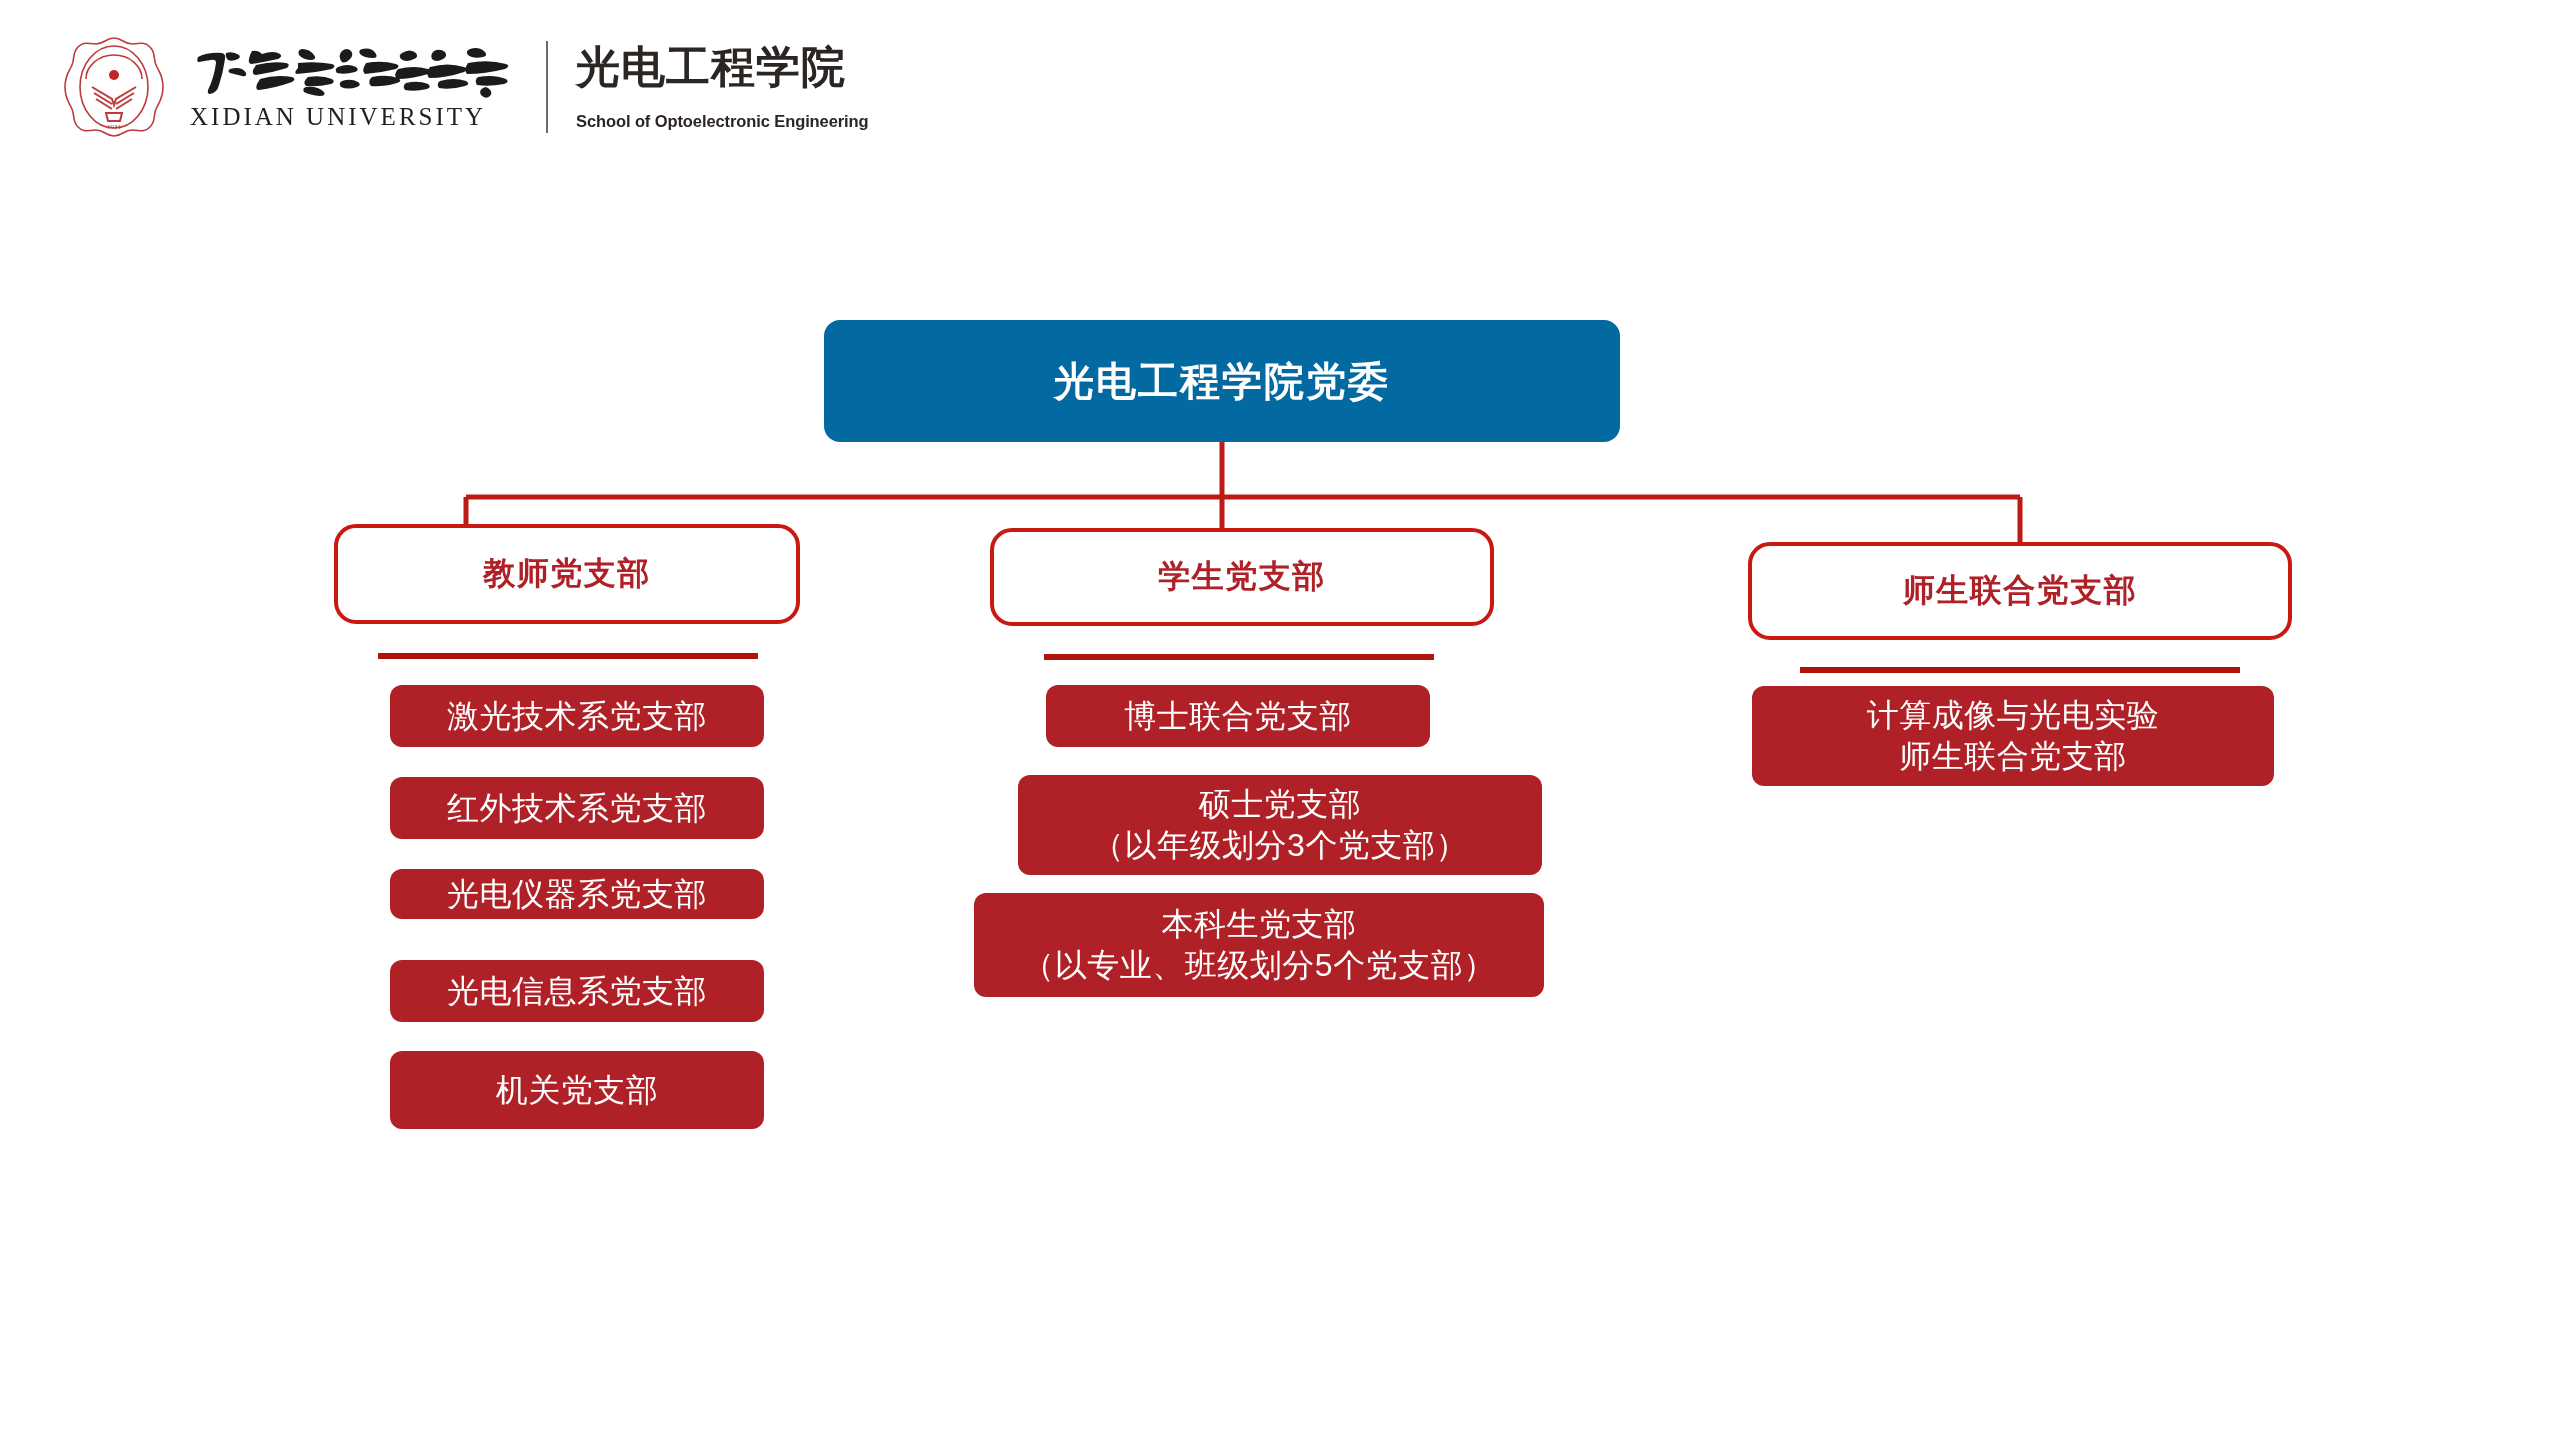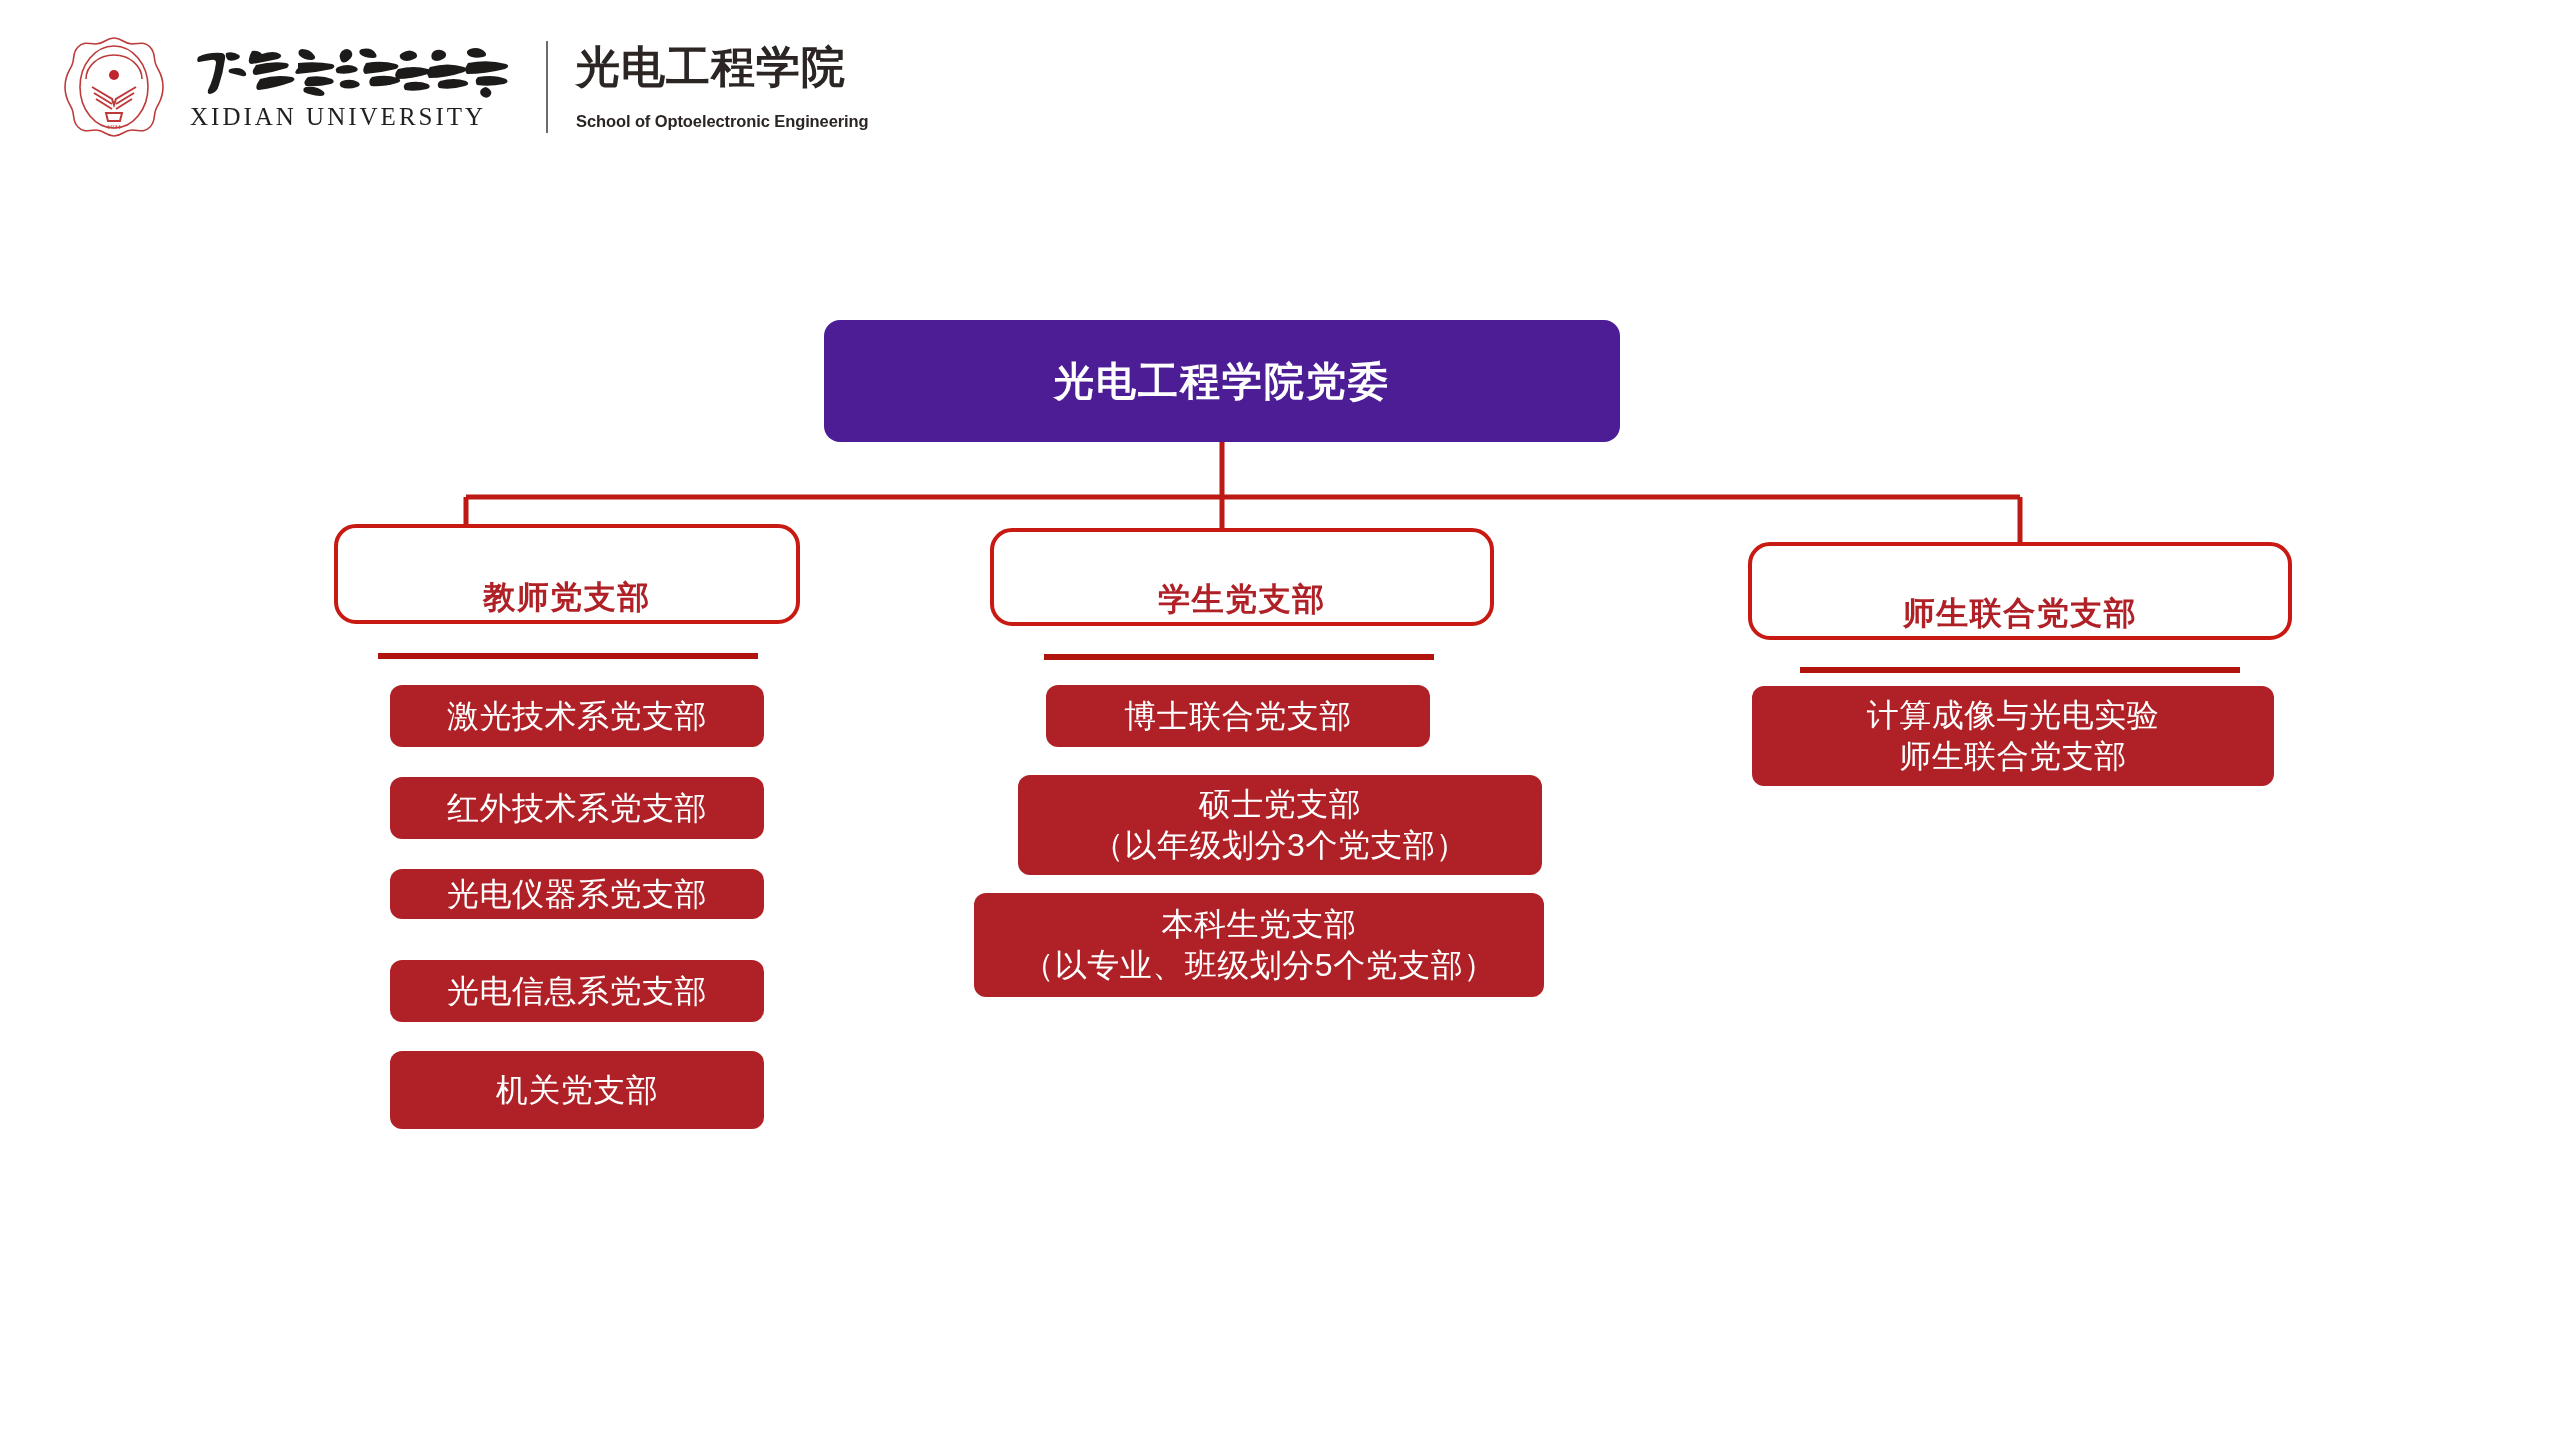--- a/index.html
+++ b/index.html
@@ -99,38 +99,37 @@
     position: absolute;
     box-sizing: border-box;
     display: flex;
     align-items: center;
     justify-content: center;
     text-align: center;
   }
 
   
   .node.root {
-    background: #4c1d95;
+    background: #0369a1;
     color: #ffffff;
     border-radius: 16px;
     font-size: 40px;
     font-weight: bold;
     letter-spacing: 2px;
   }
 
   
   .node.branch {
     background: #ffffff;
     border: 4px solid #C81A13;
     border-radius: 22px;
     color: #AF2127;
     font-size: 32px;
     font-weight: bold;
     letter-spacing: 1.5px;
-    align-items: flex-end;
   }
 
   
   .node.leaf {
     background: #AF2127;
     color: #ffffff;
     border-radius: 12px;
     font-size: 32px;
     line-height: 1.28;
     letter-spacing: 0.5px;

